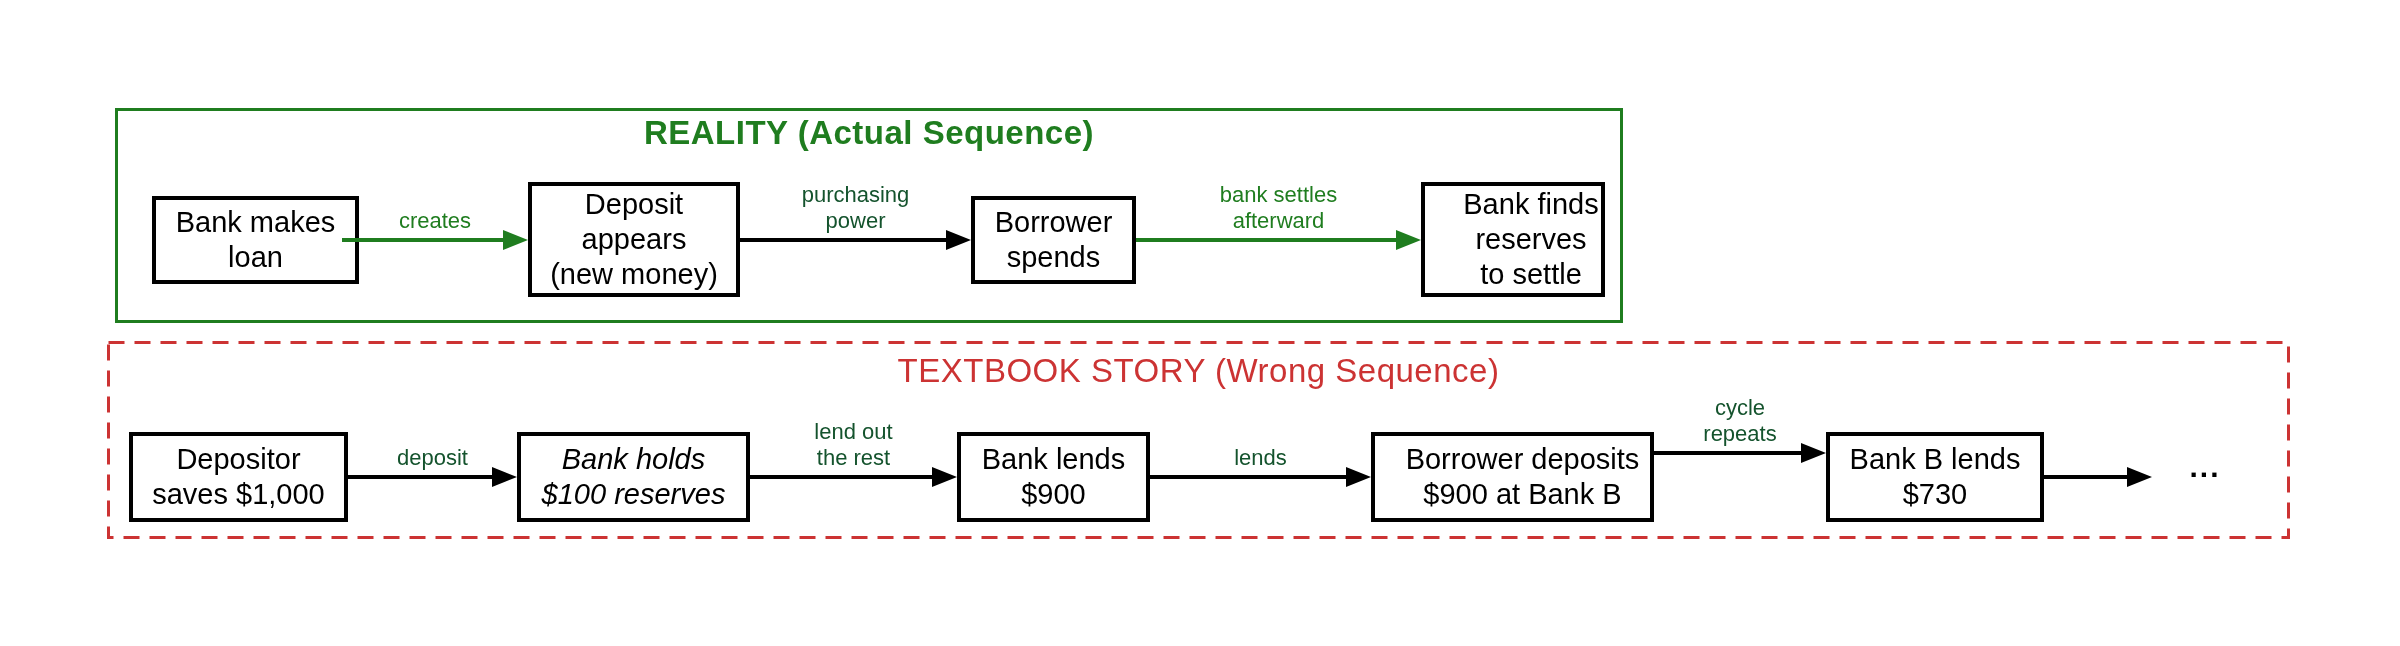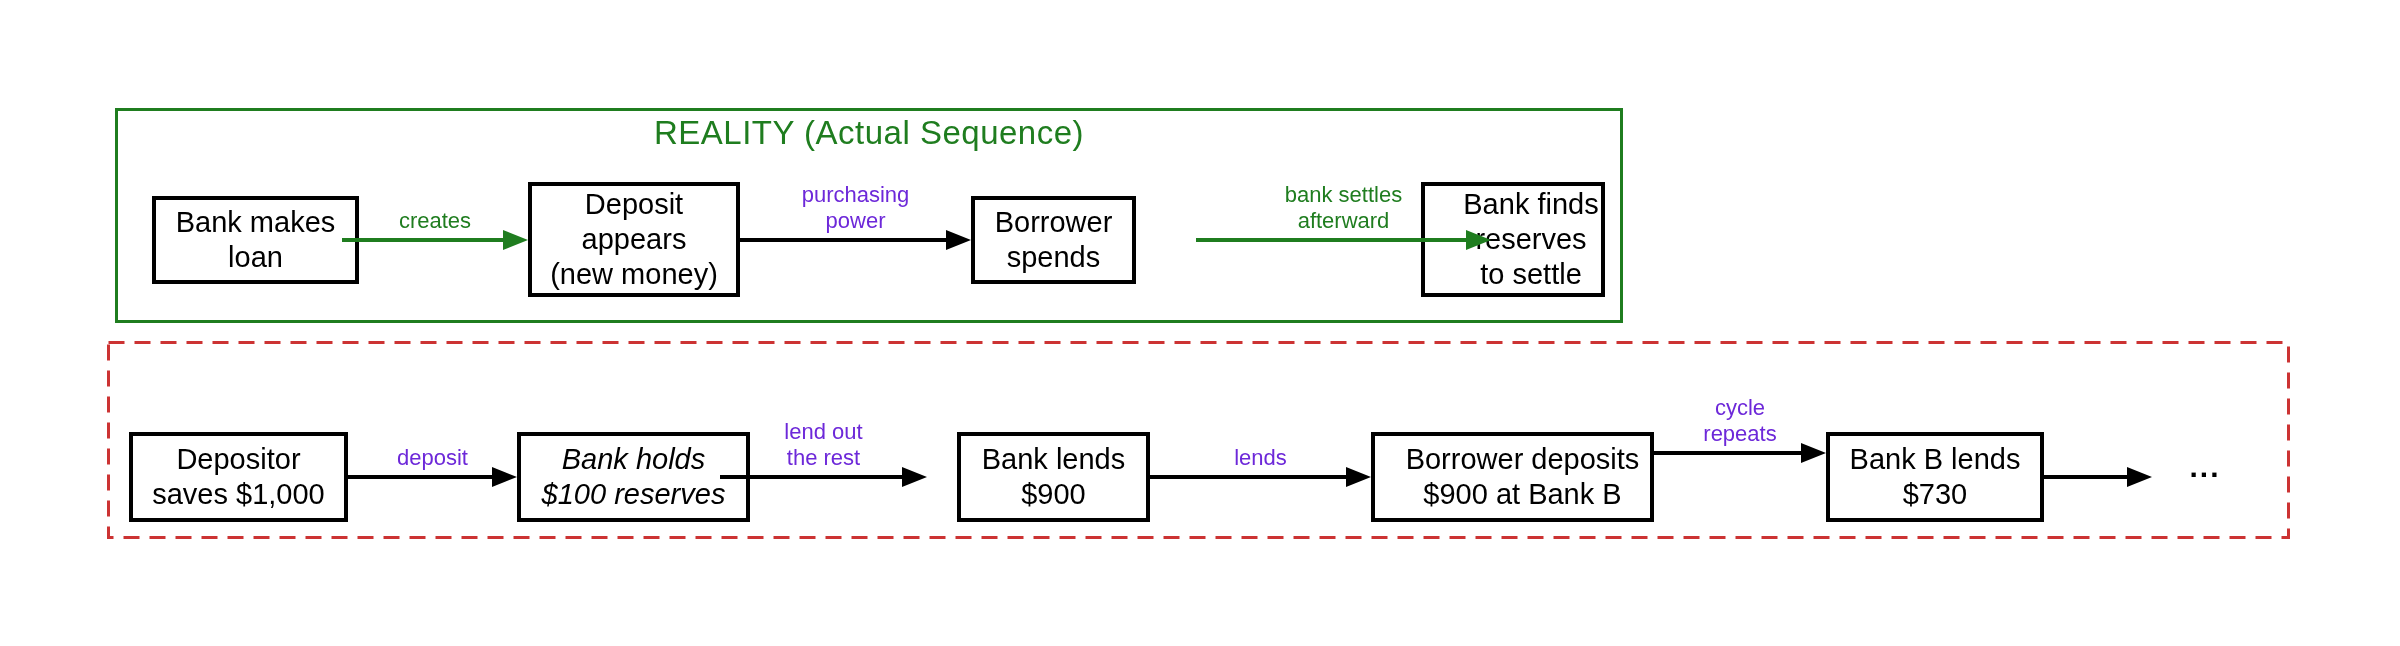--- a/index.html
+++ b/index.html
@@ -41,41 +41,41 @@
   }
   .edge.green .line{background:var(--green);}
   .edge.green .head{border-left-color:var(--green);}
   .edge .edge-label{
     position:absolute;left:50%;transform:translateX(-50%);
     bottom:16px;
     width:max-content;
     text-align:center;
     font-size:22px;line-height:1.18;
     white-space:pre-line;
-    color:#6d28d9;
+    color:#14532d;
   }
   .edge.green .edge-label{color:var(--green);}
   .ellipsis{
     position:absolute;
     font-size:30px;font-weight:bold;
     text-align:center;
     letter-spacing:2px;
   }
 </style>
 </head>
 <body>
 
 <div class="canvas">
 
   <svg class="border-layer" width="2400" height="646" viewBox="0 0 2400 646">
     <rect x="116.5" y="109.5" width="1505" height="212" fill="none" style="stroke:var(--green)" stroke-width="3"></rect>
     <rect x="108.5" y="342.5" width="2180" height="195" fill="none" style="stroke:var(--red)" stroke-width="3" stroke-dasharray="16 10"></rect>
   </svg>
 
-  <div class="panel-title green" style="left:115px;top:114px;width:1508px;">REALITY (Actual Sequence)</div>
+  <div class="panel-title green" style="left:115px;top:114px;width:1508px;font-weight:bold;">REALITY (Actual Sequence)</div>
 
   <div class="node" style="left:135px;top:196px;width:207px;height:88px;margin-left:17px;">Bank makes
 loan</div>
   <div class="node" style="left:528px;top:182px;width:212px;height:115px;">Deposit
 appears
 (new money)</div>
   <div class="node" style="left:971px;top:196px;width:165px;height:88px;">Borrower
 spends</div>
   <div class="node" style="left:1421px;top:182px;width:184px;height:115px;padding-left:36px;">Bank finds
 reserves
@@ -85,45 +85,46 @@
     <div class="edge-label">creates</div>
     <div class="line"></div>
     <div class="head"></div>
   </div>
   <div class="edge" style="left:740px;top:230px;width:231px;">
     <div class="edge-label">purchasing
 power</div>
     <div class="line"></div>
     <div class="head"></div>
   </div>
-  <div class="edge green" style="left:1196px;top:230px;width:285px;padding-left:10px;">
+  <div class="edge green" style="left:1136px;top:230px;width:285px;">
     <div class="edge-label">bank settles
 afterward</div>
     <div class="line"></div>
     <div class="head"></div>
   </div>
 
+  <div class="panel-title red" style="left:107px;top:352px;width:2183px;">TEXTBOOK STORY (Wrong Sequence)</div>
 
   <div class="node" style="left:129px;top:432px;width:219px;height:90px;">Depositor
 saves $1,000</div>
   <div class="node" style="left:517px;top:432px;width:233px;height:90px;font-style:italic;">Bank holds
 $100 reserves</div>
   <div class="node" style="left:957px;top:432px;width:193px;height:90px;">Bank lends
 $900</div>
   <div class="node" style="left:1371px;top:432px;width:283px;height:90px;padding-left:20px;">Borrower deposits
 $900 at Bank B</div>
   <div class="node" style="left:1826px;top:432px;width:218px;height:90px;">Bank B lends
 $730</div>
 
   <div class="edge" style="left:348px;top:467px;width:169px;">
     <div class="edge-label">deposit</div>
     <div class="line"></div>
     <div class="head"></div>
   </div>
-  <div class="edge" style="left:720px;top:467px;width:207px;">
+  <div class="edge" style="left:750px;top:467px;width:207px;">
     <div class="edge-label">lend out
 the rest</div>
     <div class="line"></div>
     <div class="head"></div>
   </div>
   <div class="edge" style="left:1150px;top:467px;width:221px;">
     <div class="edge-label">lends</div>
     <div class="line"></div>
     <div class="head"></div>
   </div>

